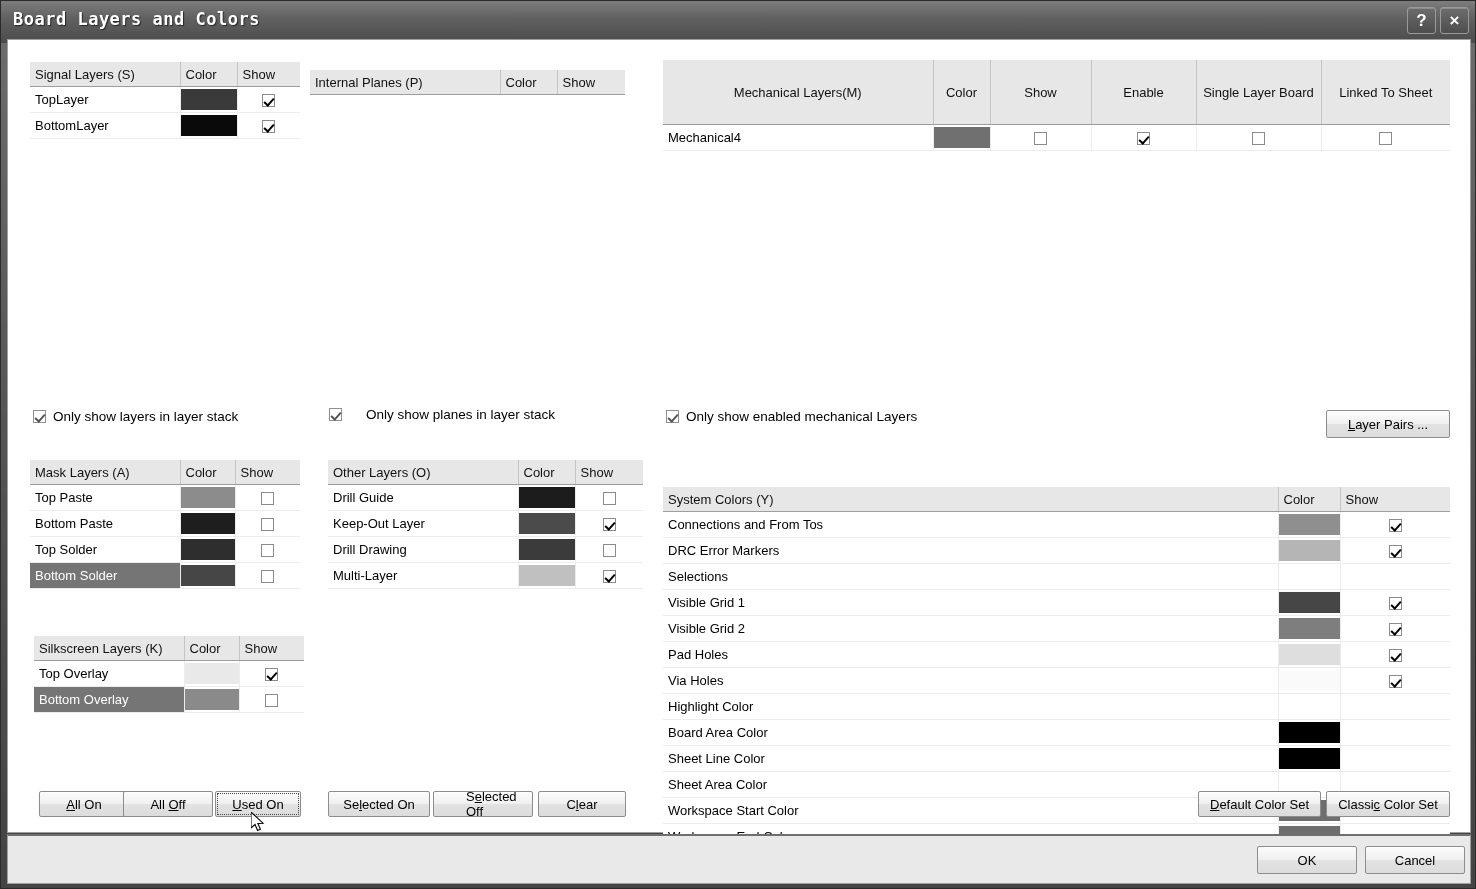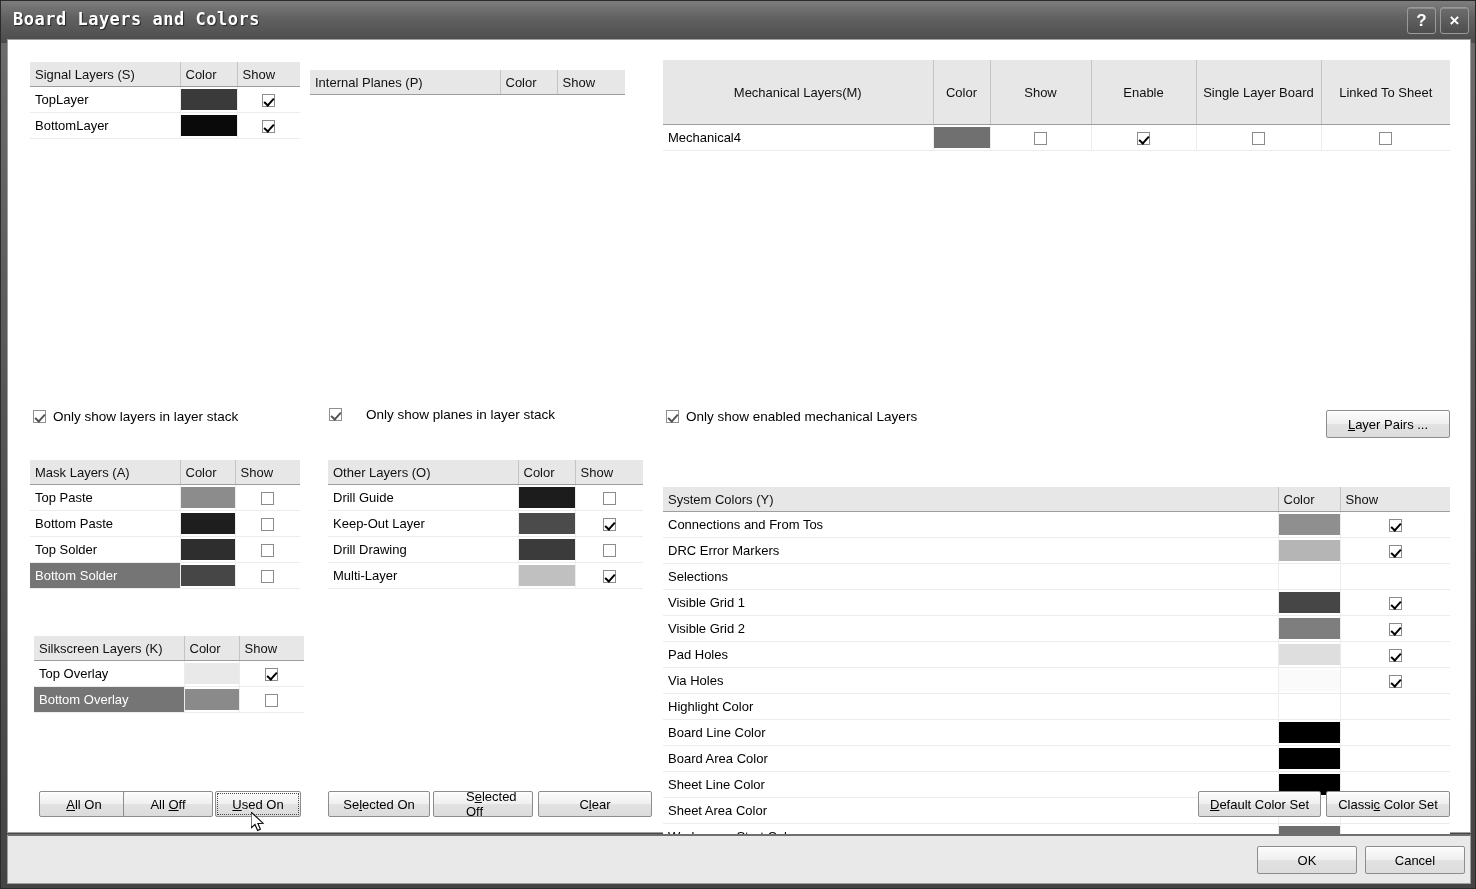--- a/index.html
+++ b/index.html
@@ -451,27 +451,20 @@
                 <span class="sw" style="background: rgb(250, 250, 250);"></span>
               </td>
               <td class="chkcell"><span class="cb on"></span></td>
             </tr>
             <tr>
               <td>Highlight Color</td>
               <td class="swatchcell"></td>
               <td class="chkcell"></td>
             </tr>
             <tr>
-              <td>Board Line Color</td>
-              <td class="swatchcell">
-                <span class="sw" style="background: rgb(0, 0, 0);"></span>
-              </td>
-              <td class="chkcell"></td>
-            </tr>
-            <tr>
               <td>Board Area Color</td>
               <td class="swatchcell">
                 <span class="sw" style="background: rgb(0, 0, 0);"></span>
               </td>
               <td class="chkcell"></td>
             </tr>
             <tr>
               <td>Sheet Line Color</td>
               <td class="swatchcell">
                 <span class="sw" style="background: rgb(0, 0, 0);"></span>
@@ -509,21 +502,21 @@
     </div>
     <div class="btn focus" style="left:207px; top:751px; width:86px;">
       <span><u>U</u>sed On</span>
     </div>
     <div class="btn" style="left:320px; top:751px; width:102px;">
       <span>Se<u>l</u>ected On</span>
     </div>
     <div class="btn" style="left:425px; top:751px; width:100px;padding-left:32px;">
       <span>S<u>e</u>lected Off</span>
     </div>
-    <div class="btn" style="left:530px; top:751px; width:114px;">
+    <div class="btn" style="left:530px; top:751px; width:88px;">
       <span>C<u>l</u>ear</span>
     </div>
 
     <div class="btn" style="left:1190px; top:751px; width:123px;">
       <span><u>D</u>efault Color Set</span>
     </div>
     <div class="btn" style="left:1318px; top:751px; width:124px;">
       <span>Classi<u>c</u> Color Set</span>
     </div>
 

